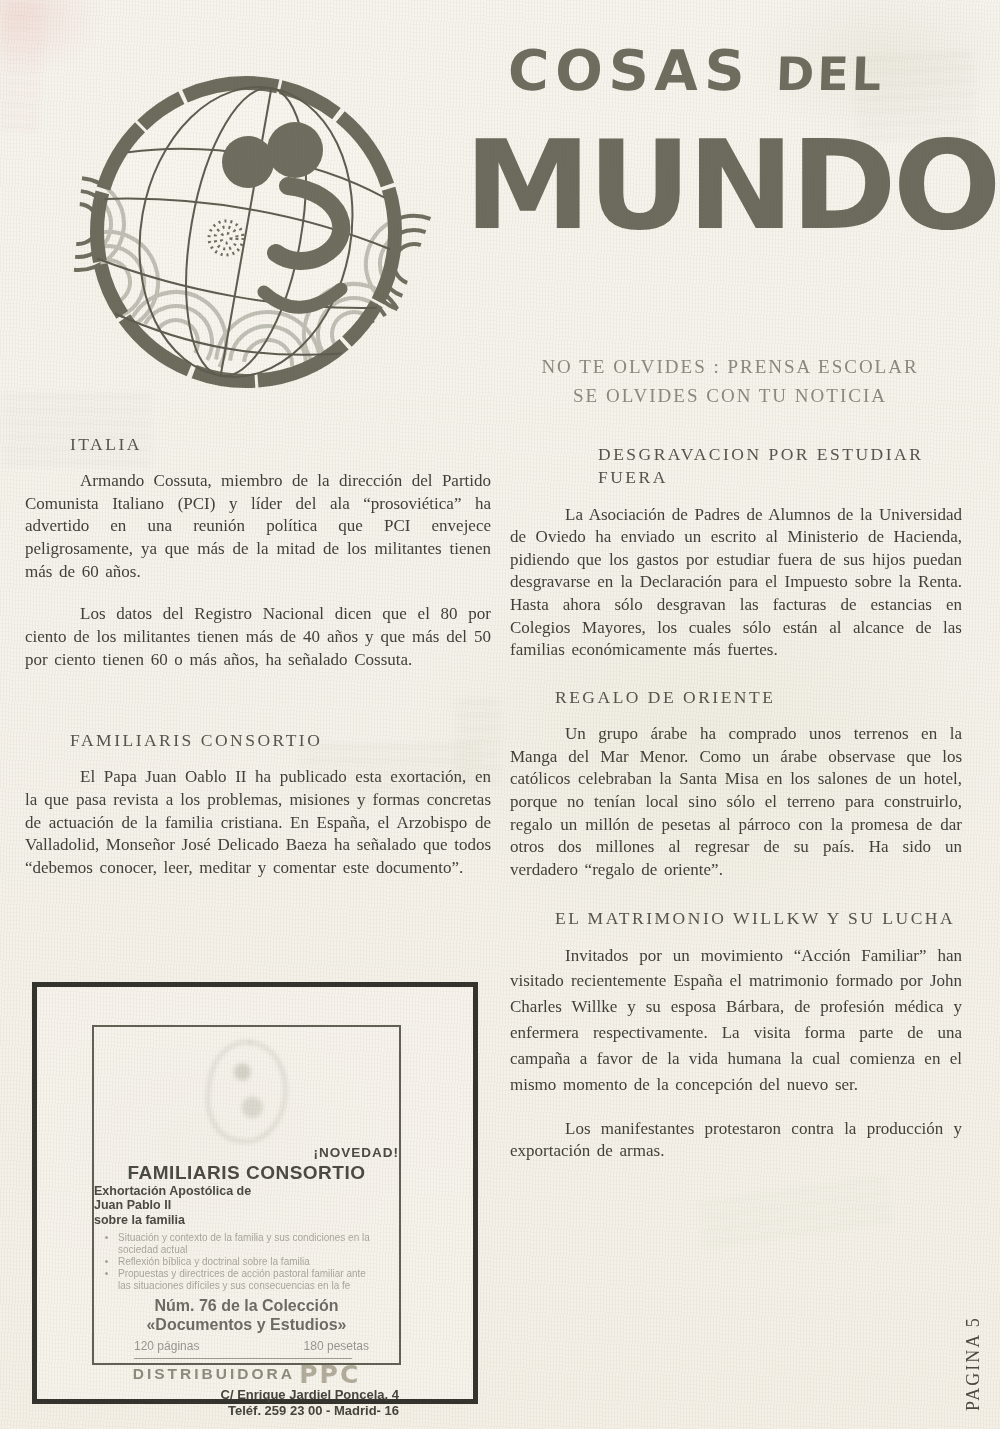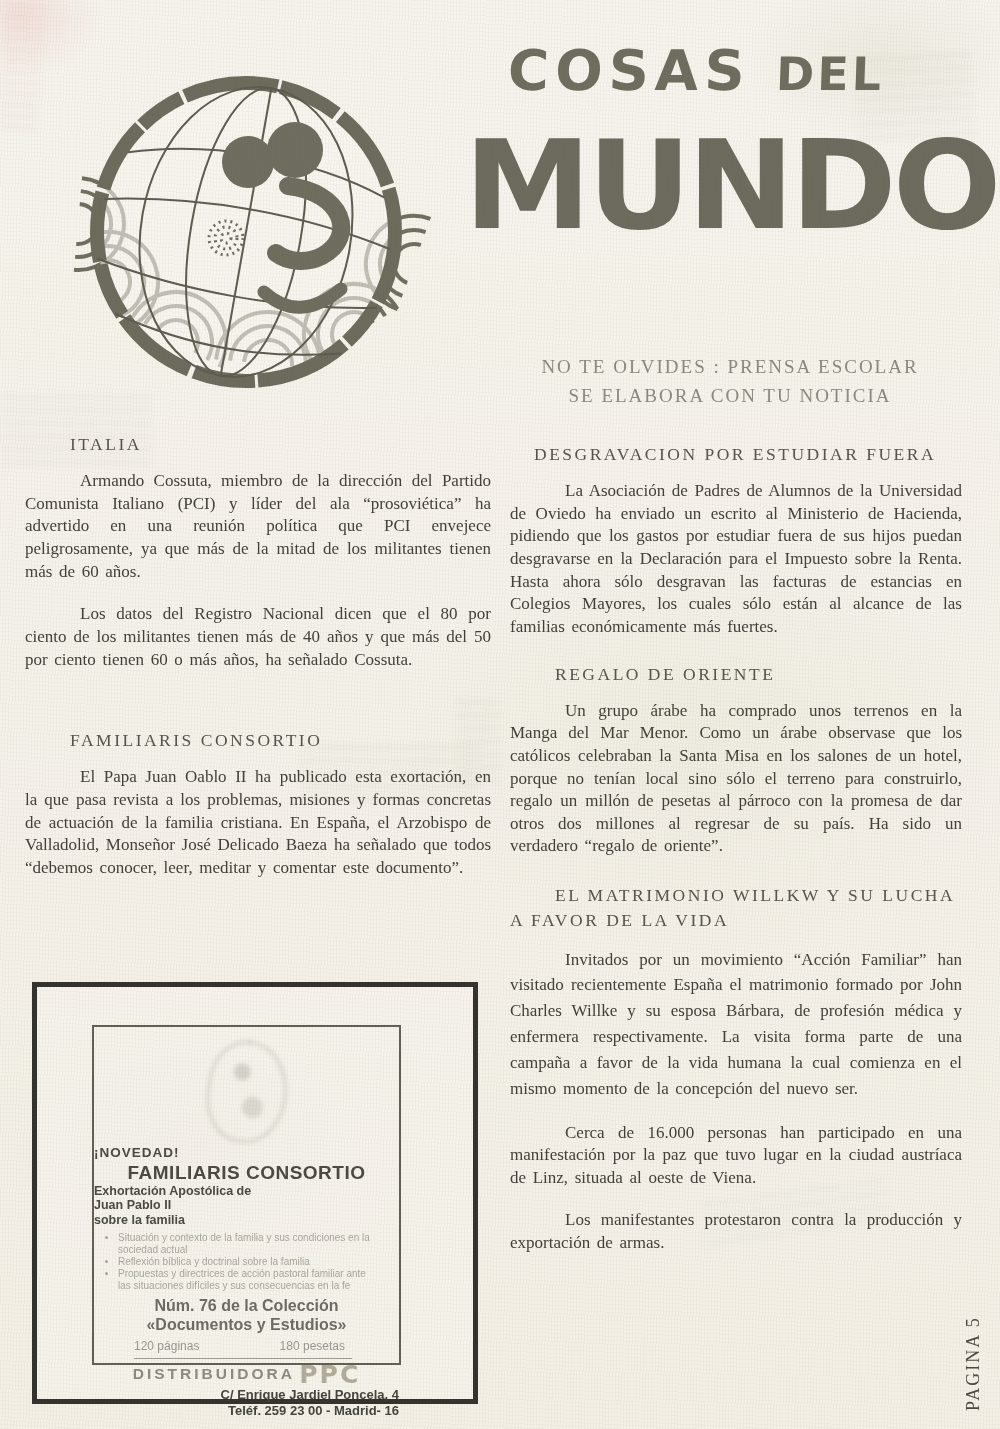--- a/index.html
+++ b/index.html
@@ -46,27 +46,27 @@
   
   .ad{position:absolute;left:32px;top:982px;width:436px;height:412px;
     border:5px solid #33322c;background:rgba(250,248,242,.4);}
   .ad-inner{position:absolute;left:55px;top:38px;width:305px;height:336px;
     border:2px solid #626054;font-family:"Liberation Sans", sans-serif;color:#4b4a42;}
   .stamp{position:absolute;left:50%;top:14px;transform:translateX(-50%) rotate(8deg);
     width:74px;height:96px;border:3px dotted #8e8c7c;border-radius:46% 54% 50% 48%;
     filter:blur(2px);opacity:.55;
     background:radial-gradient(circle at 40% 30%, rgba(130,128,110,.5) 0 8px, transparent 9px),
                radial-gradient(circle at 60% 65%, rgba(130,128,110,.4) 0 10px, transparent 11px);}
-  .ad-novelty{margin:118px 0 2px;text-align:left;font-weight:bold;font-size:13.5px;letter-spacing:1px;}
+  .ad-novelty{margin:118px 0 2px;text-align:right;font-weight:bold;font-size:13.5px;letter-spacing:1px;}
   .ad-title{text-align:center;font-weight:bold;font-size:19px;letter-spacing:.5px;}
   .ad-sub{font-weight:bold;font-size:12.5px;line-height:1.15;}
   .ad-bullets{margin:5px 0 4px;padding:0 20px 0 24px;list-style:disc;
     font-size:10px;line-height:1.2;color:#6a6858;filter:blur(.6px);opacity:.55;}
   .ad-coll{text-align:center;font-size:16px;font-weight:bold;line-height:1.2;opacity:.8;}
-  .ad-row{display:flex;justify-content:space-between;padding:4px 54px 0 40px;
+  .ad-row{display:flex;justify-content:space-between;padding:4px 30px 0 40px;
     font-size:12px;opacity:.55;filter:blur(.3px);align-items:flex-end;}
   .ad-rule{width:218px;margin:5px 0 3px 40px;border-top:1.5px solid #7a786c;opacity:.7;}
   .ad-dist{text-align:center;line-height:1;}
   .ad-dist .lbl{font-size:15.5px;font-weight:bold;letter-spacing:3px;color:#8d8b7d;vertical-align:4px;}
   .ad-dist .ppc{font-size:25px;font-weight:800;letter-spacing:2px;color:#b2ad9b;
     font-family:"DejaVu Sans", sans-serif;}
   .ad-addr{text-align:right;font-weight:bold;font-size:13px;line-height:1.25;color:#45443c;}
 
   
   .pagina{position:absolute;right:16px;bottom:18px;height:140px;
@@ -146,43 +146,41 @@
         <circle cx="190" cy="186" r="11"></circle>
         <circle cx="190" cy="186" r="17"></circle>
     </g>
   </svg>
 
   <div class="title-top"><span>COSAS</span> <span class="small">DEL</span></div>
   <div class="title-main">MUNDO</div>
 
   <div class="slogan">
     <div>NO TE OLVIDES : PRENSA ESCOLAR</div>
-    <div>SE ELABORA CON TU NOTICIA</div>
+    <div>SE OLVIDES CON TU NOTICIA</div>
   </div>
 
   <div class="col col-left">
     <h2 class="hd ind">ITALIA</h2>
     <p class="para">Armando Cossuta, miembro de la dirección del Partido Comunista Italiano (PCI) y líder del ala “prosoviética” ha advertido en una reunión política que PCI envejece peligrosamente, ya que más de la mitad de los militantes tienen más de 60 años.</p>
     <p class="para">Los datos del Registro Nacional dicen que el 80 por ciento de los militantes tienen más de 40 años y que más del 50 por ciento tienen 60 o más años, ha señalado Cossuta.</p>
     <h2 class="hd ind mt-lg" style="margin-top:58px">FAMILIARIS CONSORTIO</h2>
     <p class="para">El Papa Juan Oablo II ha publicado esta exortación, en la que pasa revista a los problemas, misiones y formas concretas de actuación de la familia cristiana. En España, el Arzobispo de Valladolid, Monseñor José Delicado Baeza ha señalado que todos “debemos conocer, leer, meditar y comentar este documento”.</p>
   </div>
 
   <div class="col col-right">
-    <h2 class="hd" style="margin-left:24px">DESGRAVACION POR ESTUDIAR FUERA</h2>
+    <h2 class="hd" style="margin-left:88px">DESGRAVACION POR ESTUDIAR FUERA</h2>
     <p class="para" style="margin-bottom:24px">La Asociación de Padres de Alumnos de la Universidad de Oviedo ha enviado un escrito al Ministerio de Hacienda, pidiendo que los gastos por estudiar fuera de sus hijos puedan desgravarse en la Declaración para el Impuesto sobre la Renta. Hasta ahora sólo desgravan las facturas de estancias en Colegios Mayores, los cuales sólo están al alcance de las familias económicamente más fuertes.</p>
 
     <h2 class="hd ind">REGALO DE ORIENTE</h2>
     <p class="para" style="margin-bottom:26px">Un grupo árabe ha comprado unos terrenos en la Manga del Mar Menor. Como un árabe observase que los católicos celebraban la Santa Misa en los salones de un hotel, porque no tenían local sino sólo el terreno para construirlo, regalo un millón de pesetas al párroco con la promesa de dar otros dos millones al regresar de su país. Ha sido un verdadero “regalo de oriente”.</p>
 
     <h2 class="hd ind hd2">EL MATRIMONIO WILLKW Y SU LUCHA</h2>
-    <h2 class="hd">A FAVOR DE LA VIDA</h2>
     <p class="para loose">Invitados por un movimiento “Acción Familiar” han visitado recientemente España el matrimonio formado por John Charles Willke y su esposa Bárbara, de profesión médica y enfermera respectivamente. La visita forma parte de una campaña a favor de la vida humana la cual comienza en el mismo momento de la concepción del nuevo ser.</p>
 
-    <p class="para">Cerca de 16.000 personas han participado en una manifestación por la paz que tuvo lugar en la ciudad austríaca de Linz, situada al oeste de Viena.</p>
     <p class="para">Los manifestantes protestaron contra la producción y exportación de armas.</p>
   </div>
 
   <div class="ad">
     <div class="ad-inner">
       <div class="stamp"></div>
       <div class="ad-novelty">¡NOVEDAD!</div>
       <div class="ad-title">FAMILIARIS CONSORTIO</div>
       <div class="ad-sub">Exhortación Apostólica de</div>
       <div class="ad-sub">Juan Pablo II</div>

